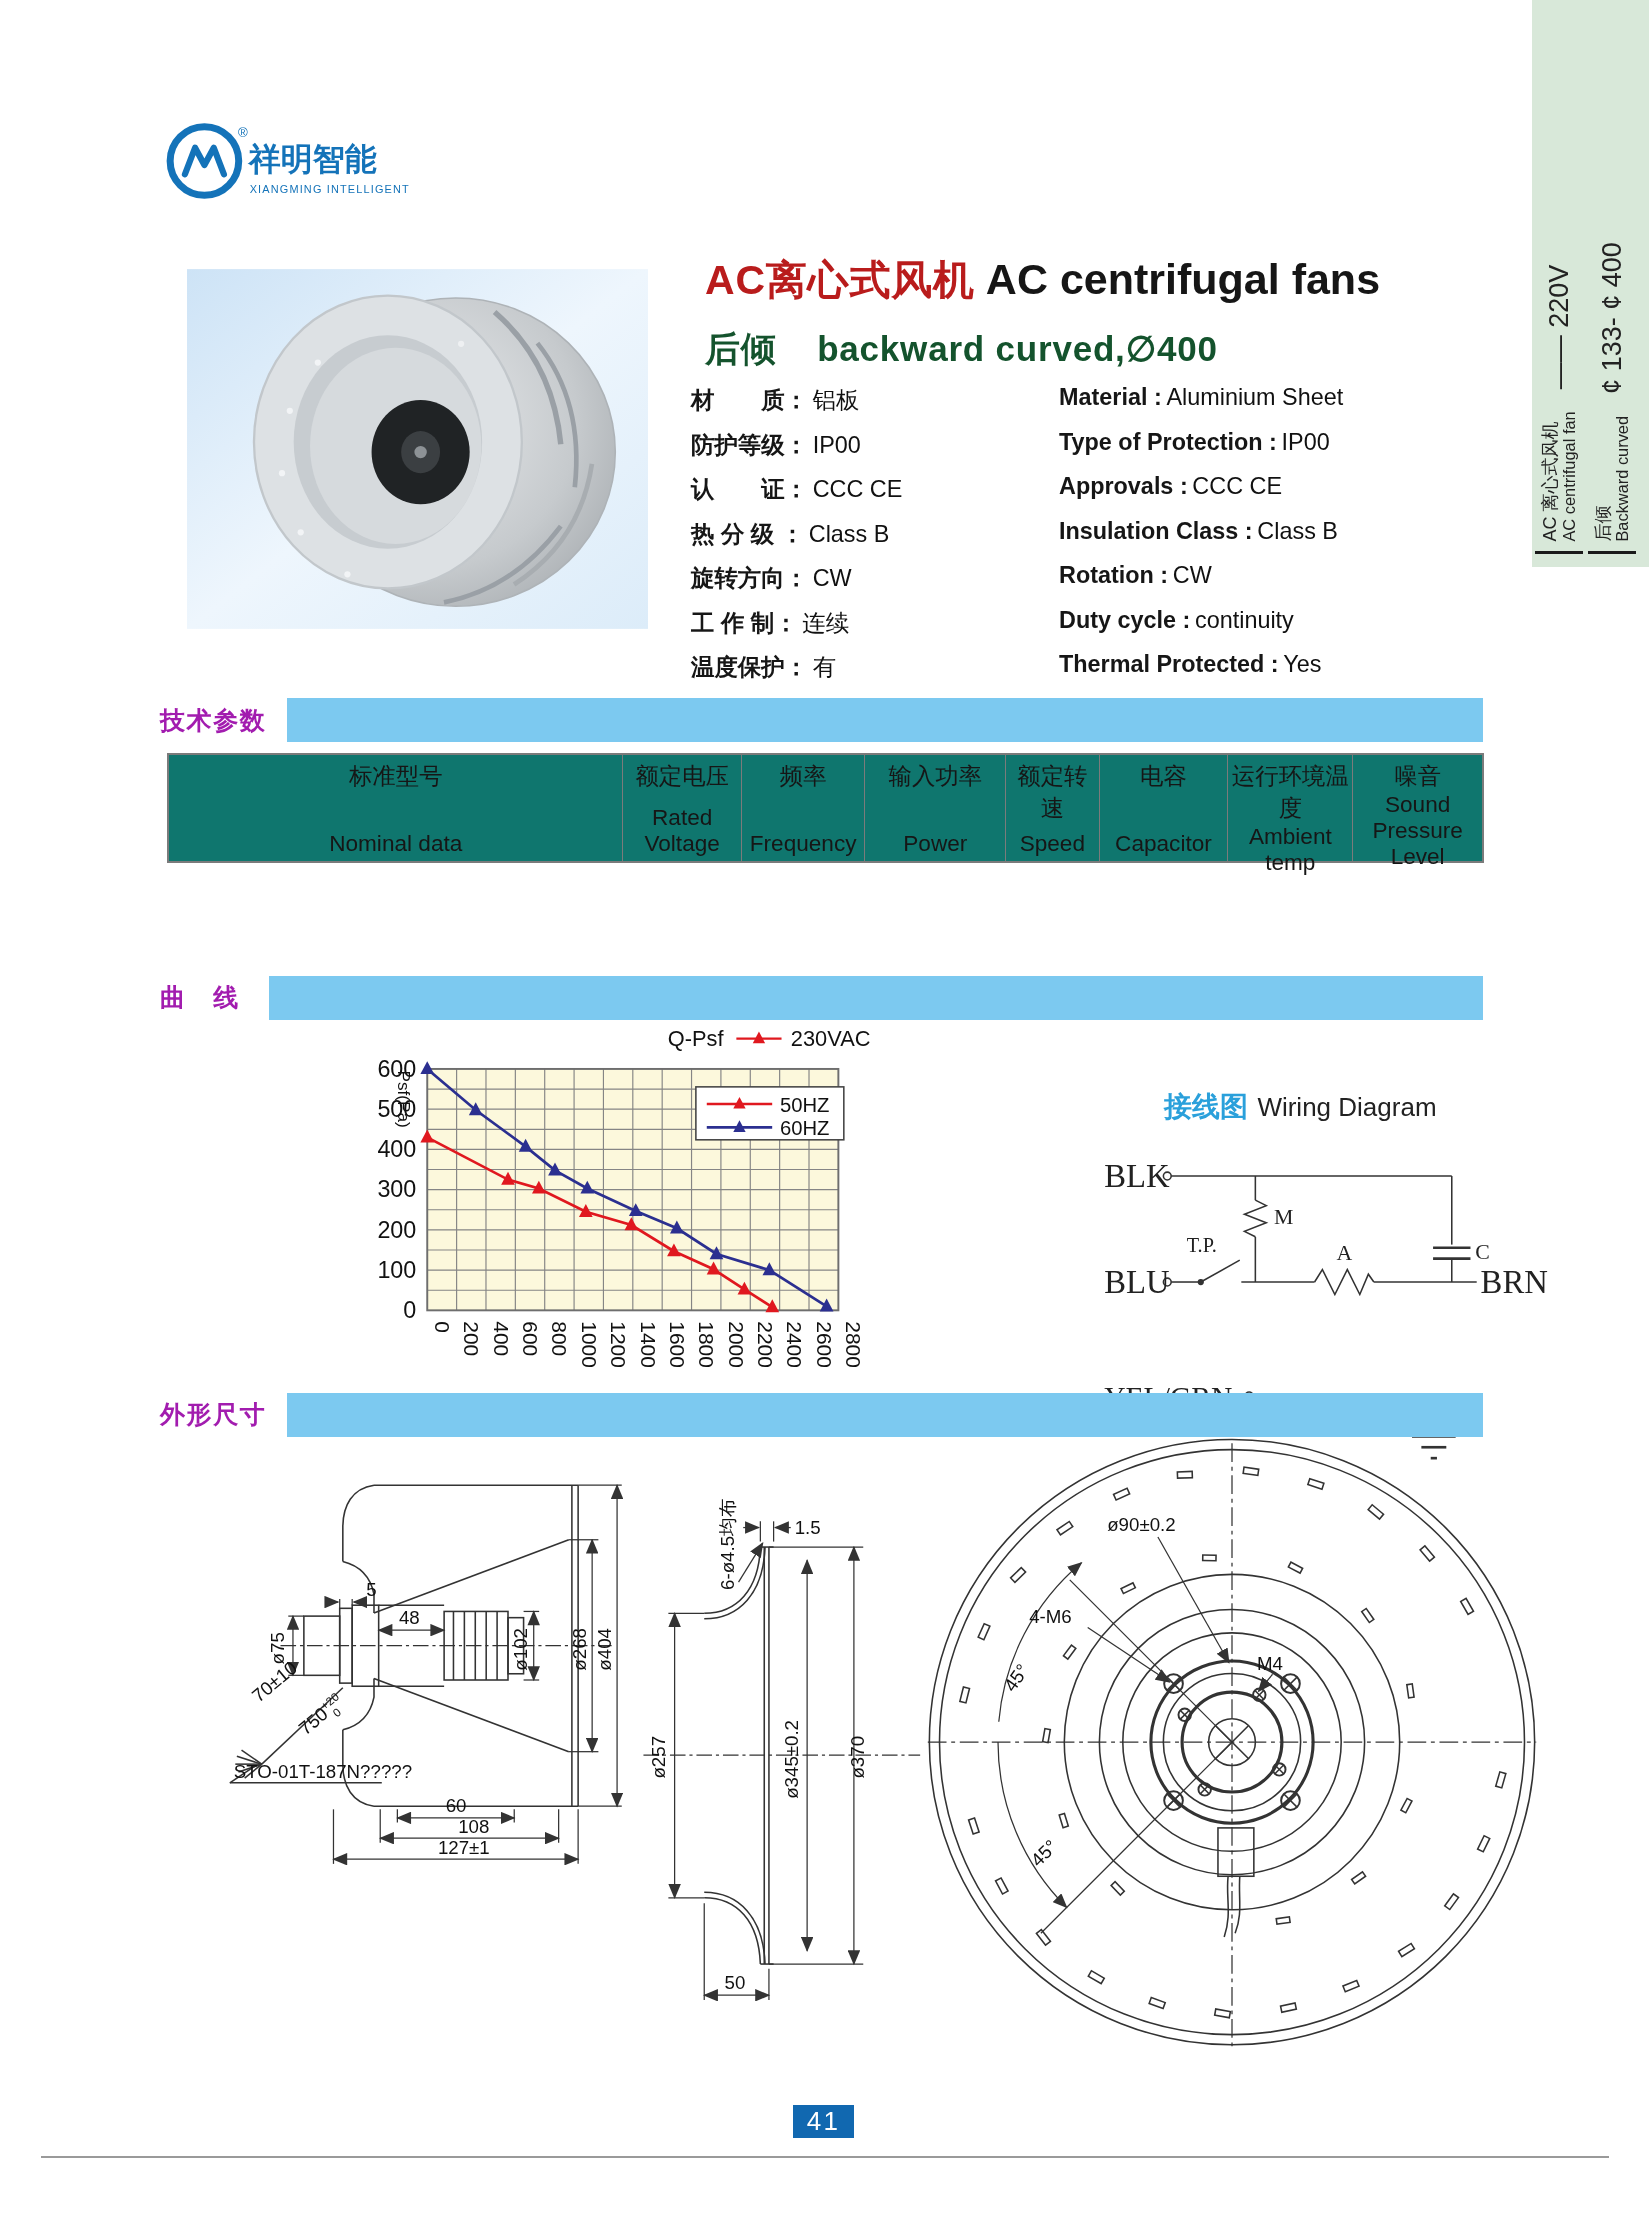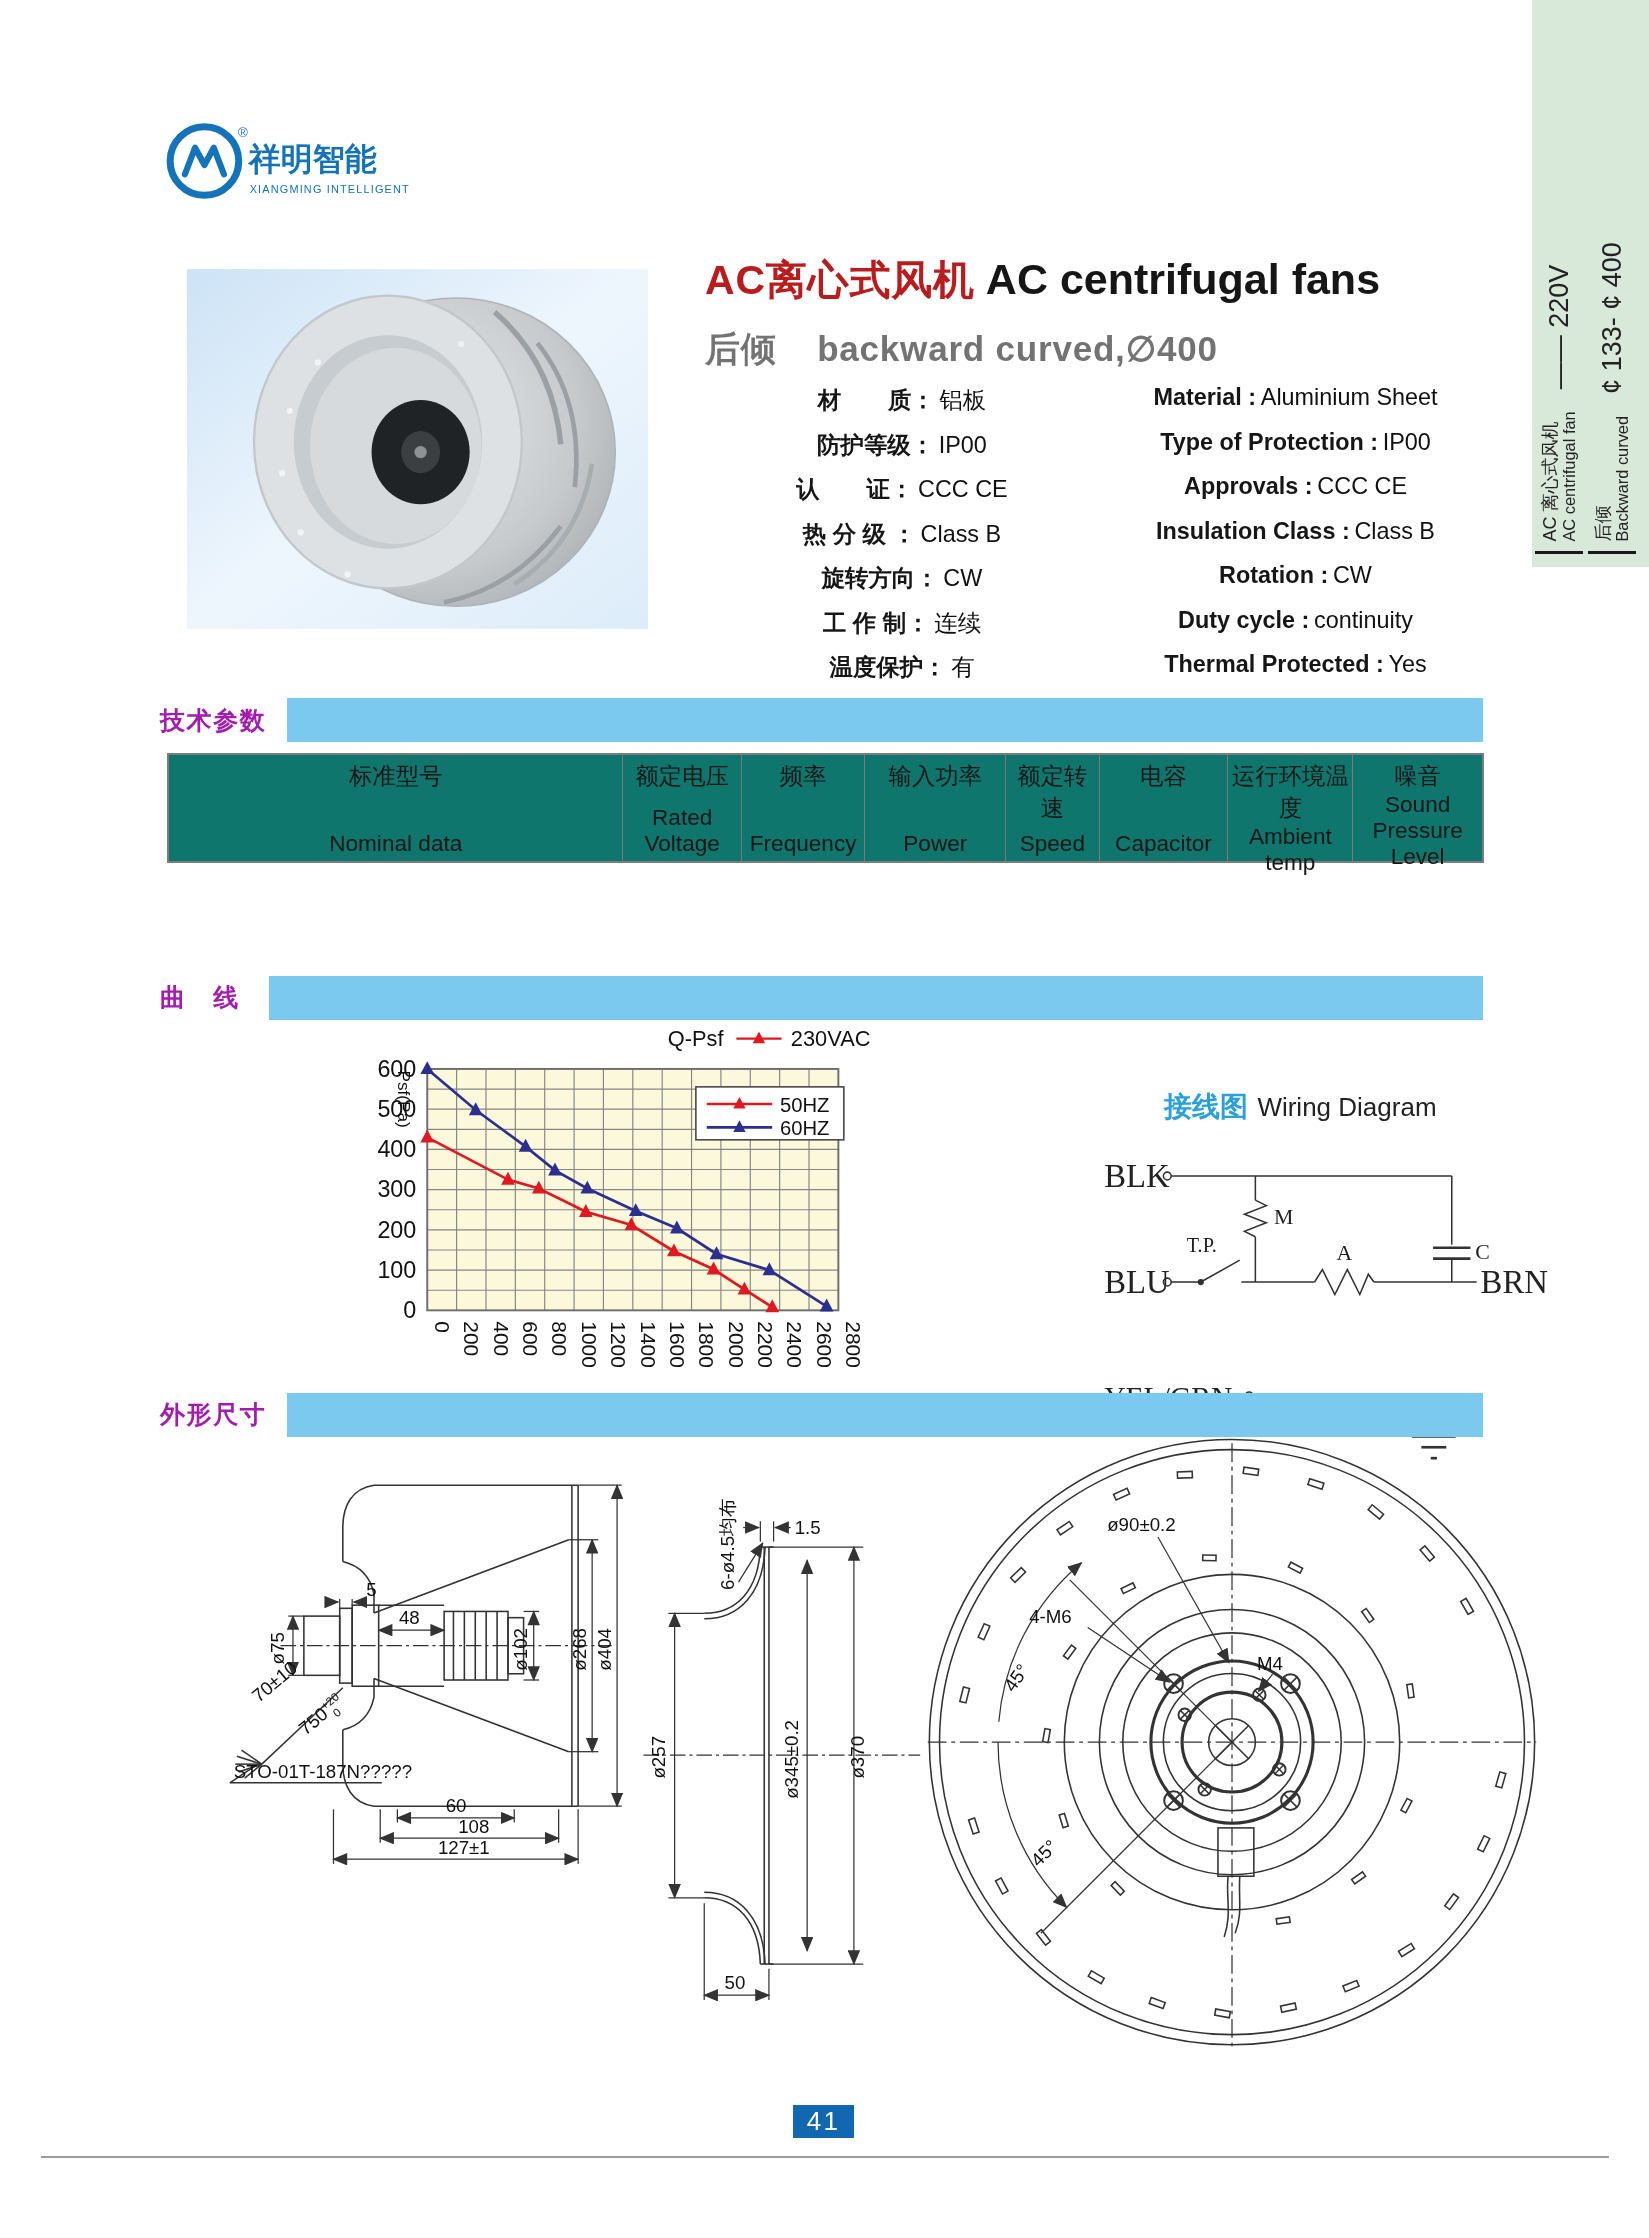--- a/index.html
+++ b/index.html
@@ -11,25 +11,25 @@
   .side-rot{right:114px;top:117px;width:437px;height:101px;transform:rotate(-90deg);
             transform-origin:top right;display:flex;flex-direction:column;justify-content:space-between;}
   .sb-row{display:flex;align-items:center;height:48px;border-left:3.9px solid #1a1a1a;padding-left:9.4px;}
   .sb-lines{display:flex;flex-direction:column;line-height:1.12;}
   .sb-cn{font-size:18px;color:#222;}
   .sb-en{font-size:16.4px;color:#222;}
   .sb-big{font-size:27px;color:#222;margin-left:22px;white-space:nowrap;}
   
   .t1-cn{font-size:41px;font-weight:bold;color:#b91c1c;letter-spacing:0.8px;}
   .t1-en{font-size:43px;font-weight:600;color:#161616;margin-left:11px;}
-  .t2{font-size:35px;font-weight:bold;color:#737373;letter-spacing:0.8px;}
+  .t2{font-size:35px;font-weight:bold;color:#14532d;letter-spacing:0.8px;}
   .t2-en{margin-left:30px;}
   
-  .specs{left:718px;top:384px;width:787px;display:grid;grid-template-columns:368px auto;
-         grid-row-gap:12.5px;font-size:23.4px;text-align:center;}
+  .specs{left:691px;top:384px;width:787px;display:grid;grid-template-columns:368px auto;
+         grid-row-gap:12.5px;font-size:23.4px;}
   .spec-l{font-weight:bold;color:#161616;}
   .spec-v{font-weight:normal;margin-left:4.7px;}
   
   .sec-title{font-size:25px;font-weight:bold;color:#a21caf;letter-spacing:1.6px;line-height:45px;}
   .sec-bar{background:#7cc9f0;height:44px;}
   
   table.spec{border-collapse:collapse;table-layout:fixed;width:1317px;
              border:2.3px solid #7b7b7b;font-size:22.6px;text-align:center;color:#161616;}
   table.spec td{border:1.6px solid #7b7b7b;padding:1.6px 3.1px;vertical-align:middle;}
   td.hd{background:#0f766e;}

